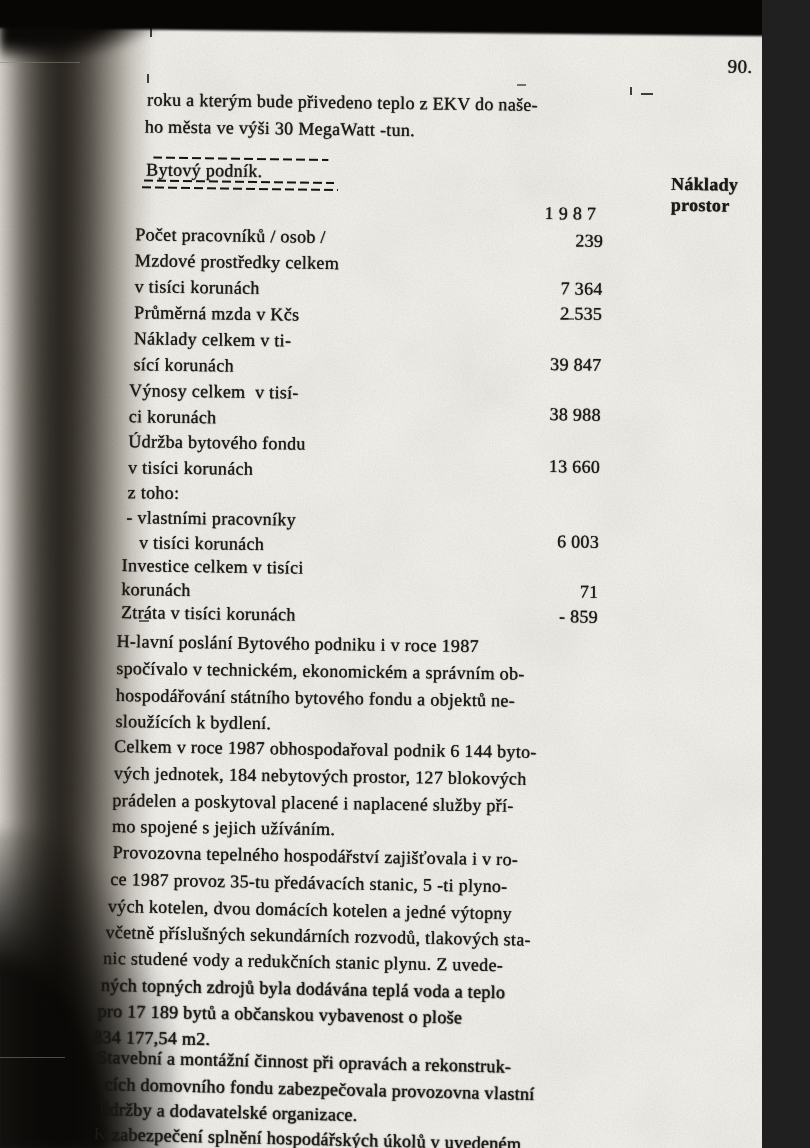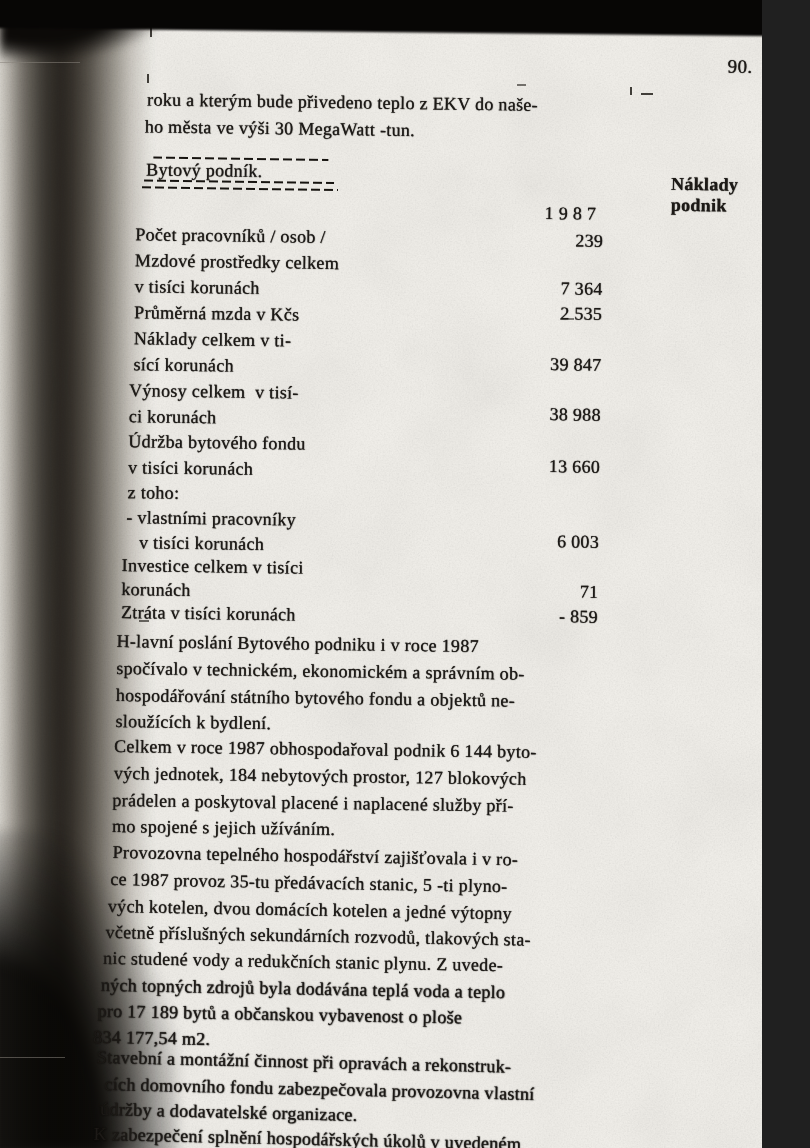--- a/index.html
+++ b/index.html
@@ -69,21 +69,21 @@
 
     <div class="ln" style="left:30px; top:50px;">roku a kterým bude přivedeno teplo z EKV do naše-</div>
     <div class="ln" style="left:28px; top:77px;">ho města ve výši 30 MegaWatt -tun.</div>
 
     <div class="ln" style="left:30px; top:120px;">Bytový podník.</div>
     <div class="dashes" style="left:37px;  top:116px; width:175px;"></div>
     <div class="dashes" style="left:28px;  top:139px; width:190px;"></div>
     <div class="dashes" style="left:26px;  top:146px; width:196px;"></div>
 
     <div class="ln bold" style="left:555px; top:127px;">Náklady</div>
-    <div class="ln bold" style="left:555px; top:148px;">podnik</div>
+    <div class="ln bold" style="left:555px; top:148px;">prostor</div>
 
     <div class="ln" style="left:429px; top:158px;">1 9 8 7</div>
 
     <div class="ln" style="left:20px; top:185px;">Počet pracovníků / osob /</div>
     <div class="ln" style="left:20px; top:211px;">Mzdové prostředky celkem</div>
     <div class="ln" style="left:20px; top:237px;">v tisíci korunách</div>
     <div class="ln" style="left:20px; top:263px;">Průměrná mzda v Kčs</div>
     <div class="ln" style="left:20px; top:289px;">Náklady celkem v ti-</div>
     <div class="ln" style="left:20px; top:315px;">sící korunách</div>
     <div class="ln" style="left:16px; top:341px;">Výnosy celkem  v tisí-</div>

